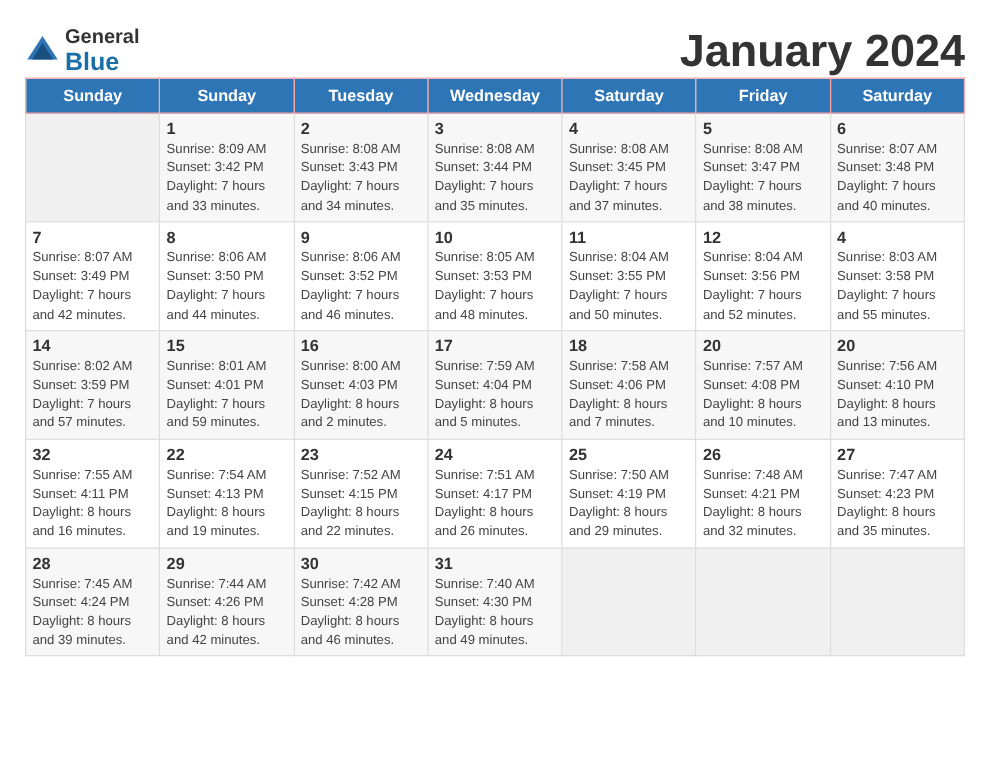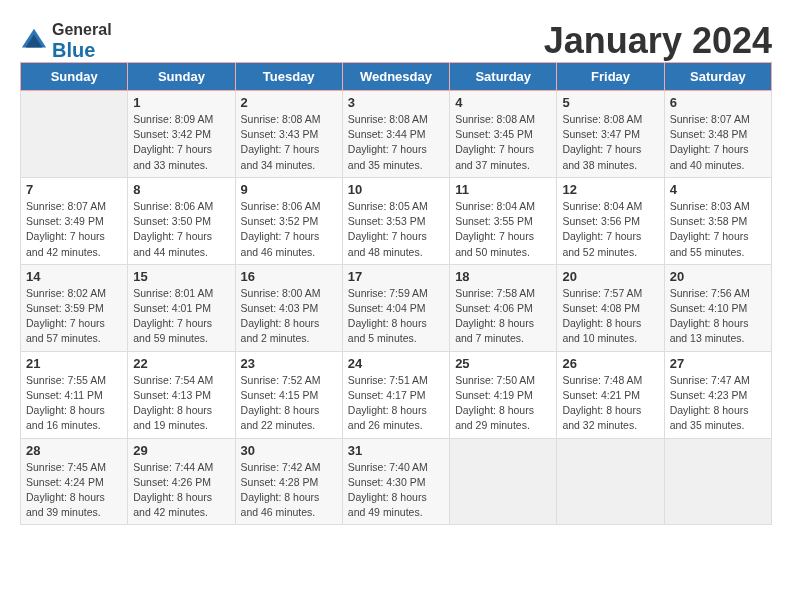--- a/index.html
+++ b/index.html
@@ -205,21 +205,21 @@
           <div class="day-number">20</div>
           <div class="day-info">Sunrise: 7:57 AM<br>Sunset: 4:08 PM<br>Daylight: 8 hours and 10 minutes.</div>
         </td>
         <td>
           <div class="day-number">20</div>
           <div class="day-info">Sunrise: 7:56 AM<br>Sunset: 4:10 PM<br>Daylight: 8 hours and 13 minutes.</div>
         </td>
       </tr>
       <tr>
         <td>
-          <div class="day-number">21</div>
+          <div class="day-number">32</div>
           <div class="day-info">Sunrise: 7:55 AM<br>Sunset: 4:11 PM<br>Daylight: 8 hours and 16 minutes.</div>
         </td>
         <td>
           <div class="day-number">22</div>
           <div class="day-info">Sunrise: 7:54 AM<br>Sunset: 4:13 PM<br>Daylight: 8 hours and 19 minutes.</div>
         </td>
         <td>
           <div class="day-number">23</div>
           <div class="day-info">Sunrise: 7:52 AM<br>Sunset: 4:15 PM<br>Daylight: 8 hours and 22 minutes.</div>
         </td>

